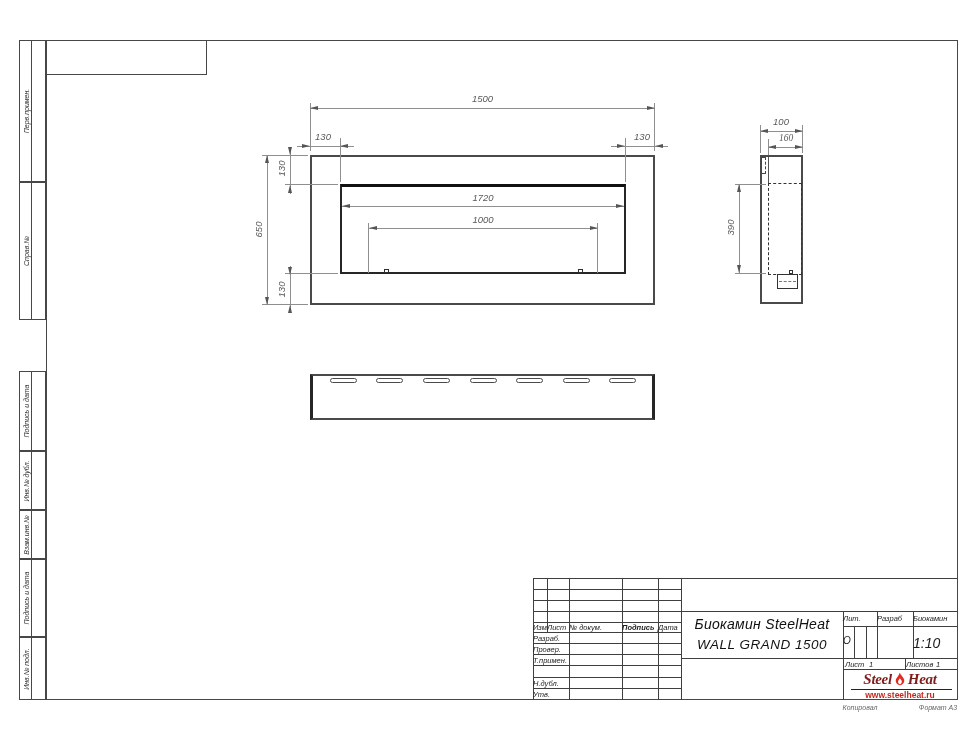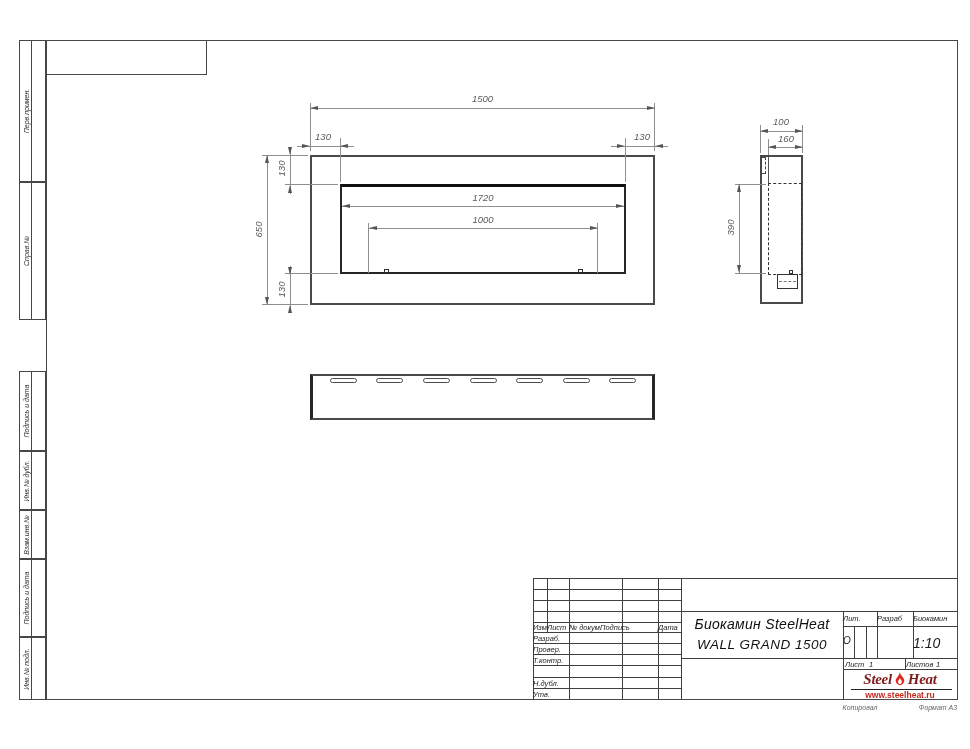--- a/index.html
+++ b/index.html
@@ -158,21 +158,21 @@
   <div class="dl" style="left:802px;top:125px;width:1px;height:28px;"></div>
   <div class="dl" style="left:760px;top:131px;width:43px;height:1px;"></div>
   <div class="arr l" style="left:760px;top:128.5px;"></div>
   <div class="arr r" style="left:795px;top:128.5px;"></div>
   <div class="dt" style="left:759px;top:116px;width:44px;">100</div>
 
   <div class="dl" style="left:768px;top:139px;width:1px;height:16px;"></div>
   <div class="dl" style="left:768px;top:147px;width:35px;height:1px;"></div>
   <div class="arr l" style="left:768px;top:144.5px;"></div>
   <div class="arr r" style="left:795px;top:144.5px;"></div>
-  <div class="dt" style="left:764px;top:133px;width:44px;">160</div>
+  <div class="dt" style="left:764px;top:133px;width:44px;font-family:Liberation Serif, serif;">160</div>
 
   <div class="dl" style="left:735px;top:184px;width:31px;height:1px;"></div>
   <div class="dl" style="left:735px;top:273px;width:31px;height:1px;"></div>
   <div class="dl" style="left:739px;top:184px;width:1px;height:89px;"></div>
   <div class="arr u" style="left:736.5px;top:184px;"></div>
   <div class="arr d" style="left:736.5px;top:265px;"></div>
   <div class="dt dtv" style="left:700px;top:222px;width:60px;">390</div>
 
   <div class="bv"></div>
   <div class="slot" style="left:330px;"></div>
@@ -207,26 +207,26 @@
   <div class="tbh" style="left:533px;top:654px;width:148px;"></div>
   <div class="tbh" style="left:533px;top:665px;width:148px;"></div>
   <div class="tbh" style="left:533px;top:677px;width:148px;"></div>
   <div class="tbh" style="left:533px;top:688px;width:148px;"></div>
   <div class="tbh" style="left:681px;top:658px;width:277px;"></div>
   <div class="tbh" style="left:843px;top:669px;width:115px;"></div>
 
   <div class="tbt" style="left:533px;top:623px;width:14px;">Изм.</div>
   <div class="tbt" style="left:547px;top:623px;width:22px;">Лист</div>
   <div class="tbt" style="left:569px;top:623px;width:53px;">№ докум.</div>
-  <div class="tbt" style="left:600px;top:623px;width:36px;">Подпись</div>
+  <div class="tbt" style="left:622px;top:623px;width:36px;font-weight:bold;">Подпись</div>
   <div class="tbt" style="left:658px;top:623px;width:23px;">Дата</div>
 
   <div class="tbt" style="left:533px;top:634px;width:36px;">Разраб.</div>
   <div class="tbt" style="left:533px;top:645px;width:36px;">Провер.</div>
-  <div class="tbt" style="left:533px;top:656px;width:36px;">Т.контр.</div>
+  <div class="tbt" style="left:533px;top:656px;width:36px;">Т.примен.</div>
   <div class="tbt" style="left:533px;top:679px;width:36px;">Н.дубл.</div>
   <div class="tbt" style="left:533px;top:690px;width:36px;">Утв.</div>
 
   <div class="ttl1">Биокамин SteelHeat</div>
   <div class="ttl2">WALL GRAND 1500</div>
 
   <div class="tbt" style="left:843px;top:614px;width:34px;">Лит.</div>
   <div class="tbt" style="left:877px;top:614px;width:36px;">Разраб</div>
   <div class="tbt" style="left:913px;top:614px;width:45px;">Биокамин</div>
   <div class="tbt" style="left:843px;top:635px;width:11px;font-size:10px;">О</div>

